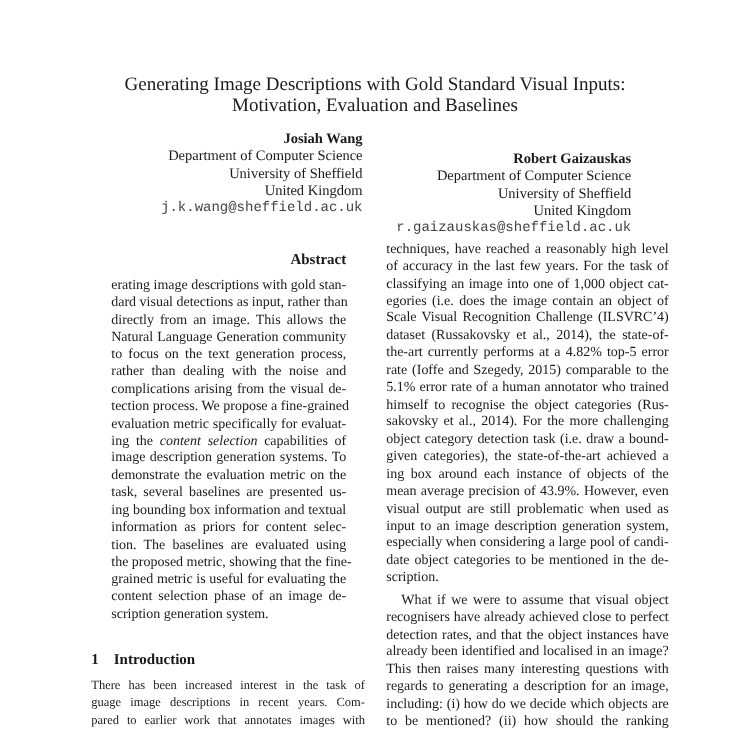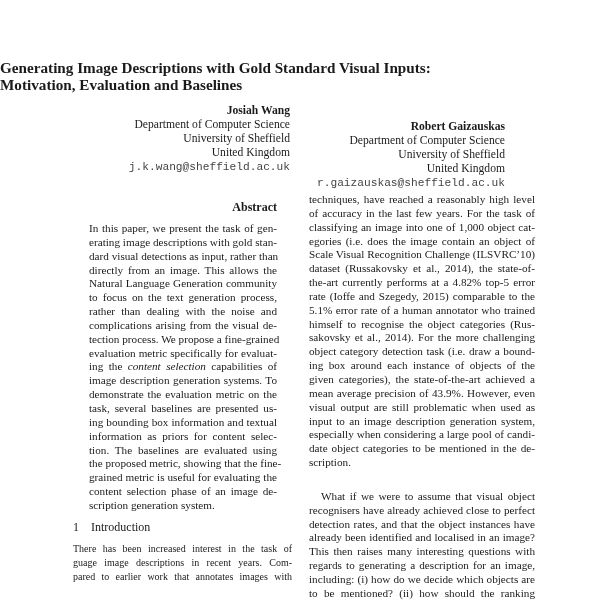--- a/index.html
+++ b/index.html
@@ -1,35 +1,35 @@
 <!DOCTYPE html>
 <html><head>
 <meta charset="utf-8">
 <style>
   html, body { margin: 0; padding: 0; background: #ffffff; }
   body { width: 600px; height: 600px; overflow: hidden; position: relative;
          font-family: "Liberation Serif", "DejaVu Serif", serif; color: #1a1a1a; }
   .page { position: absolute; left: 0; top: 0; width: 600px; height: 600px; }
-  .title { position: absolute; left: 0; width: 600px; top: 59px; 
-           font-weight: bold; font-size: 15.2px; line-height: 17px; }
+  .title { position: absolute; left: 0; width: 600px; top: 59px; text-align: center;
+           font-weight: normal; font-size: 15.2px; line-height: 17px; }
   .title div { white-space: nowrap; }
   .authors { position: absolute; top: 104px; left: 0; width: 600px; }
   .author { position: absolute; text-align: right; font-size: 11.6px; line-height: 14px; white-space: nowrap; }
   .author.a1 { left: 100px; width: 190px; }
   .author.a2 { left: 305px; width: 200px; margin-top: 16px; }
   .author .name { font-weight: bold; }
   .author .email { font-family: "Liberation Mono", "DejaVu Sans Mono", monospace; font-size: 11.2px; color: #444; }
   .abs-heading { position: absolute; top: 200px; left: 89px; width: 188px; text-align: right;
                  font-weight: bold; font-size: 12px; line-height: 14px; }
   .abs-body { position: absolute; top: 222px; left: 89px; width: 188px; font-size: 11.2px; line-height: 13.85px;
               text-align: justify; }
   .line { display: block; white-space: nowrap; text-align-last: justify; text-align: justify; }
   .line.last { text-align-last: left; }
   .line.indent { text-indent: 12px; }
-  .sec-heading { position: absolute; top: 520px; left: 73px; font-weight: normal; font-size: 12px; line-height: 14px; white-space: nowrap; }
+  .sec-heading { position: absolute; top: 520px; left: 73px; font-weight: bold; font-size: 12px; line-height: 14px; white-space: nowrap; }
   .sec-heading .num { display: inline-block; width: 18px; }
   .intro-body { position: absolute; top: 542px; left: 73px; width: 219px; font-size: 10px; line-height: 13.85px; }
   .right-col { position: absolute; top: 193px; left: 309px; width: 226px; font-size: 11.2px; line-height: 13.85px; }
   em { font-style: italic; }
 </style>
 </head>
 <body>
 
 <div class="page">
 
@@ -51,21 +51,20 @@
       <div>Department of Computer Science</div>
       <div>University of Sheffield</div>
       <div>United Kingdom</div>
       <div class="email">r.gaizauskas@sheffield.ac.uk</div>
     </div>
   </div>
 
   <div class="abs-heading">Abstract</div>
 
   <div class="abs-body">
-    <span class="line">In this paper, we present the task of gen-</span>
     <span class="line">erating image descriptions with gold stan-</span>
     <span class="line">dard visual detections as input, rather than</span>
     <span class="line">directly from an image.  This allows the</span>
     <span class="line">Natural Language Generation community</span>
     <span class="line">to focus on the text generation process,</span>
     <span class="line">rather than dealing with the noise and</span>
     <span class="line">complications arising from the visual de-</span>
     <span class="line">tection process. We propose a fine-grained</span>
     <span class="line">evaluation metric specifically for evaluat-</span>
     <span class="line"><span>ing the </span><em>content selection</em><span> capabilities of</span></span>
@@ -89,37 +88,37 @@
     <span class="line">There has been increased interest in the task of</span>
     <span class="line">guage image descriptions in recent years.  Com-</span>
     <span class="line">pared to earlier work that annotates images with</span>
   </div>
 
   <div class="right-col">
     <span class="line">techniques, have reached a reasonably high level</span>
     <span class="line">of accuracy in the last few years. For the task of</span>
     <span class="line">classifying an image into one of 1,000 object cat-</span>
     <span class="line">egories (i.e.  does the image contain an object of</span>
-    <span class="line">Scale Visual Recognition Challenge (ILSVRC’10)</span>
+    <span class="line">Scale Visual Recognition Challenge (ILSVRC’4)</span>
     <span class="line">dataset (Russakovsky et al., 2014), the state-of-</span>
     <span class="line">the-art currently performs at a 4.82% top-5 error</span>
     <span class="line">rate (Ioffe and Szegedy, 2015) comparable to the</span>
     <span class="line">5.1% error rate of a human annotator who trained</span>
     <span class="line">himself to recognise the object categories (Rus-</span>
     <span class="line">sakovsky et al., 2014).  For the more challenging</span>
     <span class="line">object category detection task (i.e. draw a bound-</span>
+    <span class="line">given categories), the state-of-the-art achieved a</span>
     <span class="line">ing box around each instance of objects of the</span>
-    <span class="line">given categories), the state-of-the-art achieved a</span>
     <span class="line">mean average precision of 43.9%. However, even</span>
     <span class="line">visual output are still problematic when used as</span>
     <span class="line">input to an image description generation system,</span>
     <span class="line">especially when considering a large pool of candi-</span>
     <span class="line">date object categories to be mentioned in the de-</span>
     <span class="line last">scription.</span>
-    <span class="line indent" style="margin-top:20px;">What if we were to assume that visual object</span>
+    <span class="line indent" style="margin-top:4px;">What if we were to assume that visual object</span>
     <span class="line">recognisers have already achieved close to perfect</span>
     <span class="line">detection rates, and that the object instances have</span>
     <span class="line">already been identified and localised in an image?</span>
     <span class="line">This then raises many interesting questions with</span>
     <span class="line">regards to generating a description for an image,</span>
     <span class="line">including: (i) how do we decide which objects are</span>
     <span class="line">to be mentioned? (ii) how should the ranking</span>
   </div>
 
 </div>

